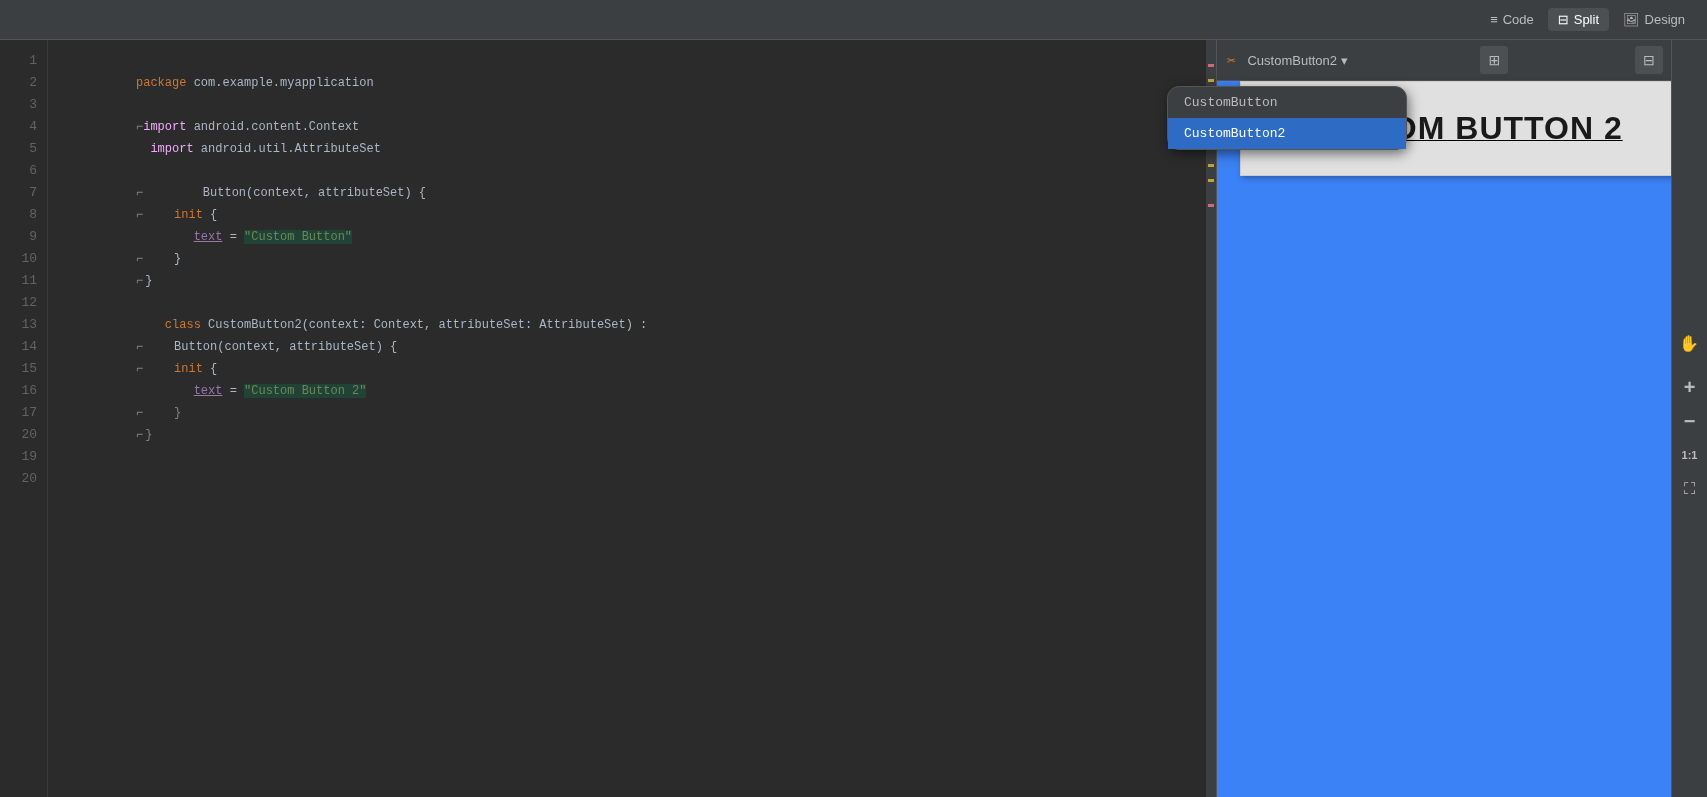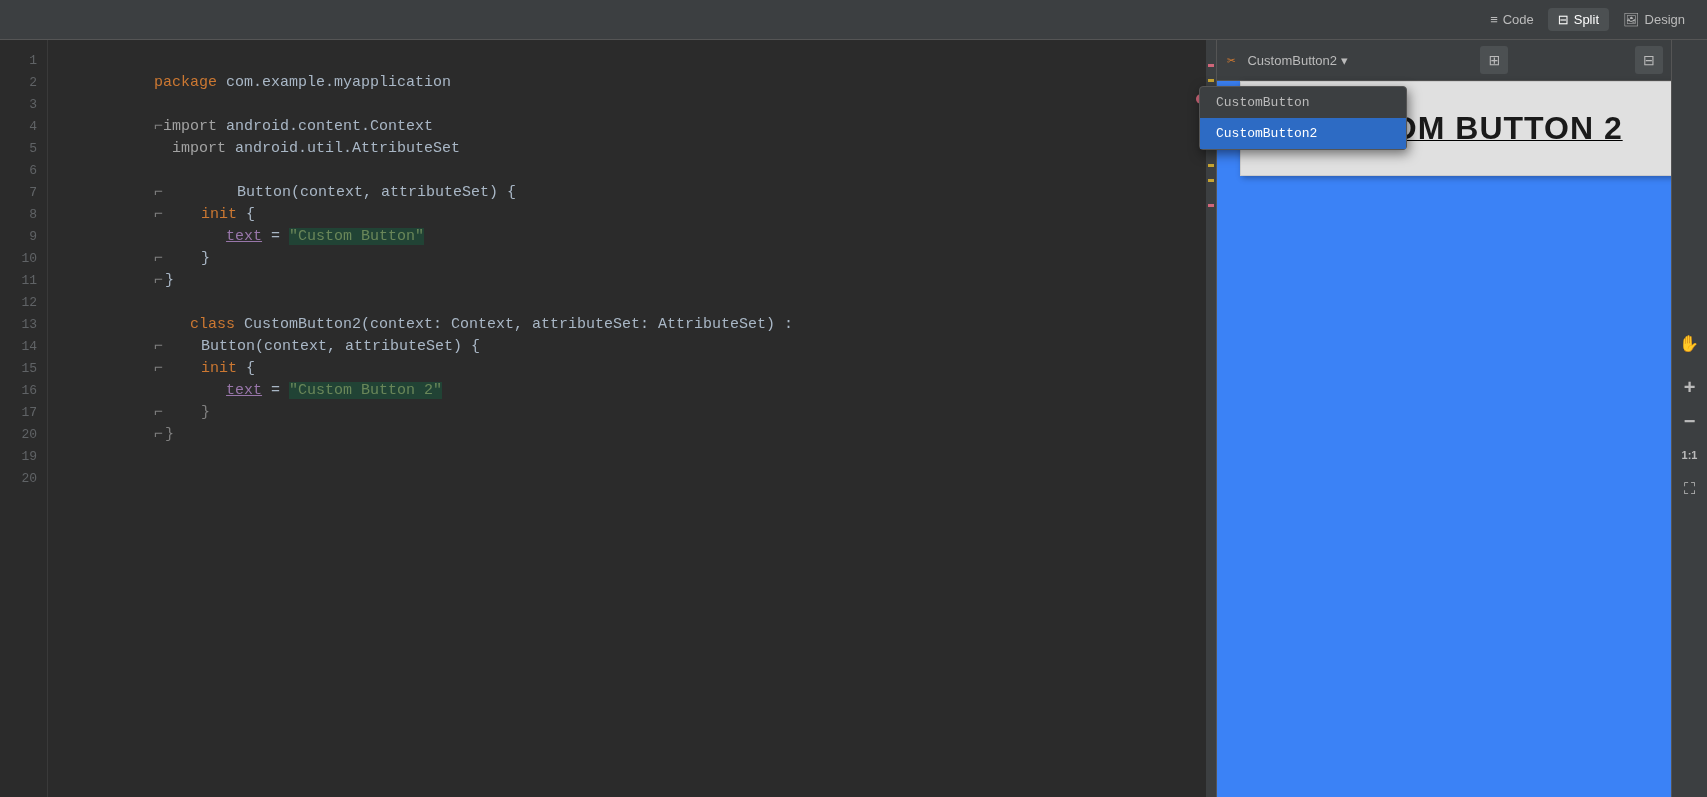--- a/index.html
+++ b/index.html
@@ -81,29 +81,29 @@
       height: 22px;
     }
 
     .code-content {
       flex: 1;
       padding: 10px 0 10px 16px;
       overflow-x: auto;
     }
 
     .code-line {
-      font-size: 15px;
+      font-size: 12px;
       line-height: 22px;
       white-space: pre;
       height: 22px;
     }
 
     
     .kw-package { color: #cc7832; }
-    .kw-import { color: #a3a3a3; }
+    .kw-import { color: #f0abfc; }
     .kw-class { color: #cc7832; }
     .kw-init { color: #cc7832; }
     .type-name { color: #a9b7c6; }
     .package-name { color: #a9b7c6; }
     .prop-name { color: #9876aa; text-decoration: underline; }
     .string-lit { background: #214335; color: #6a8759; }
     .gray-text { color: #808080; }
 
     
     .design-panel {
@@ -169,22 +169,22 @@
       font-size: 18px;
     }
 
     
     .component-dropdown {
       position: absolute;
       top: 86px;
       right: 300px;
       background: #3c3f41;
       border: 1px solid #555;
-      border-radius: 4px;
-      width: 208px;
+      border-radius: 12px;
+      width: 240px;
       z-index: 10;
       box-shadow: 2px 4px 12px rgba(0,0,0,0.5);
     }
 
     .dropdown-item {
       padding: 8px 16px;
       font-size: 13px;
       color: #bbbbbb;
       cursor: pointer;
     }

